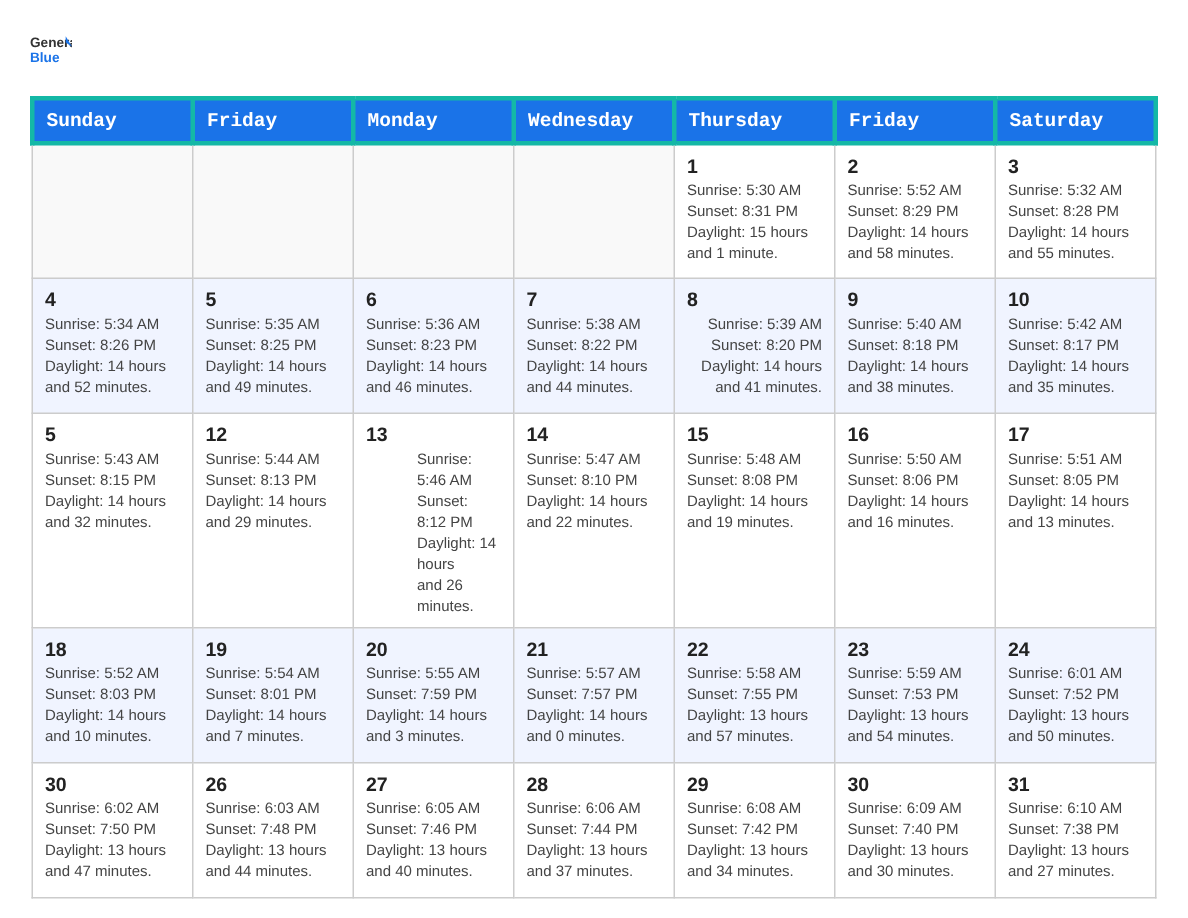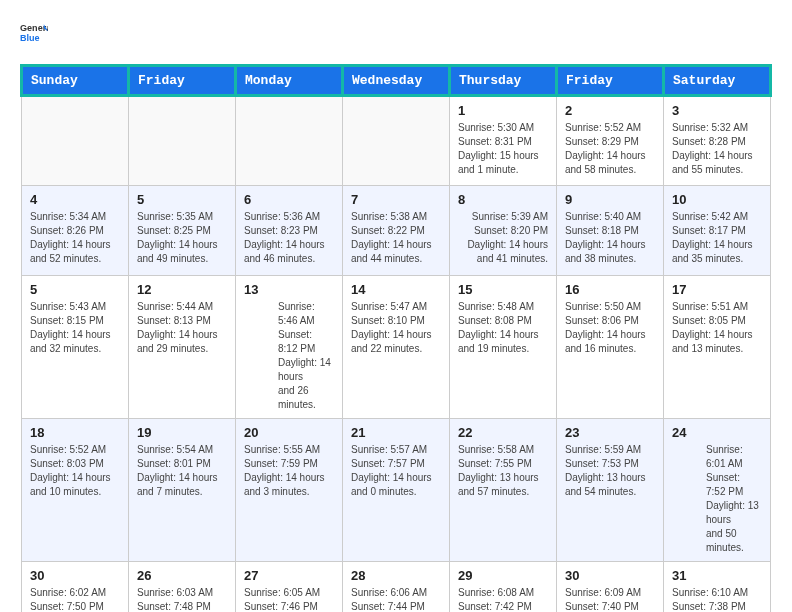--- a/index.html
+++ b/index.html
@@ -286,21 +286,21 @@
         </td>
         <td>
           <div class="day-number">23</div>
           <div class="day-info" style="white-space: pre-line;">Sunrise: 5:59 AM
 Sunset: 7:53 PM
 Daylight: 13 hours
 and 54 minutes.</div>
         </td>
         <td>
           <div class="day-number">24</div>
-          <div class="day-info" style="white-space: pre-line; margin-left: 34px;">Sunrise: 6:01 AM
+          <div class="day-info" style="white-space: pre-line;">Sunrise: 6:01 AM
 Sunset: 7:52 PM
 Daylight: 13 hours
 and 50 minutes.</div>
         </td>
       </tr>
       <tr>
         <td>
           <div class="day-number">30</div>
           <div class="day-info" style="white-space: pre-line;">Sunrise: 6:02 AM
 Sunset: 7:50 PM

